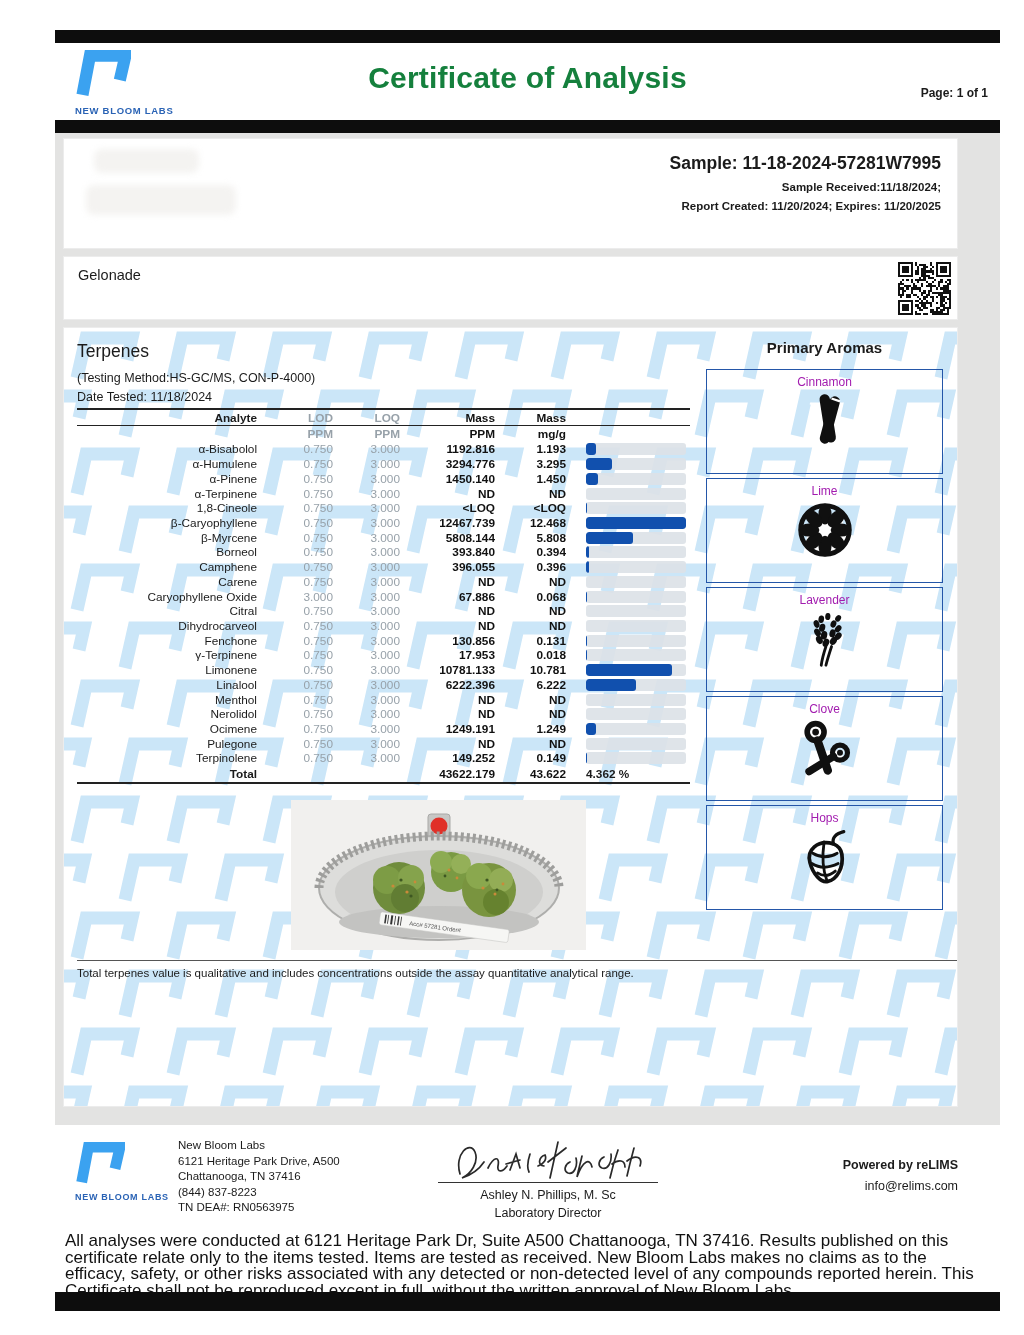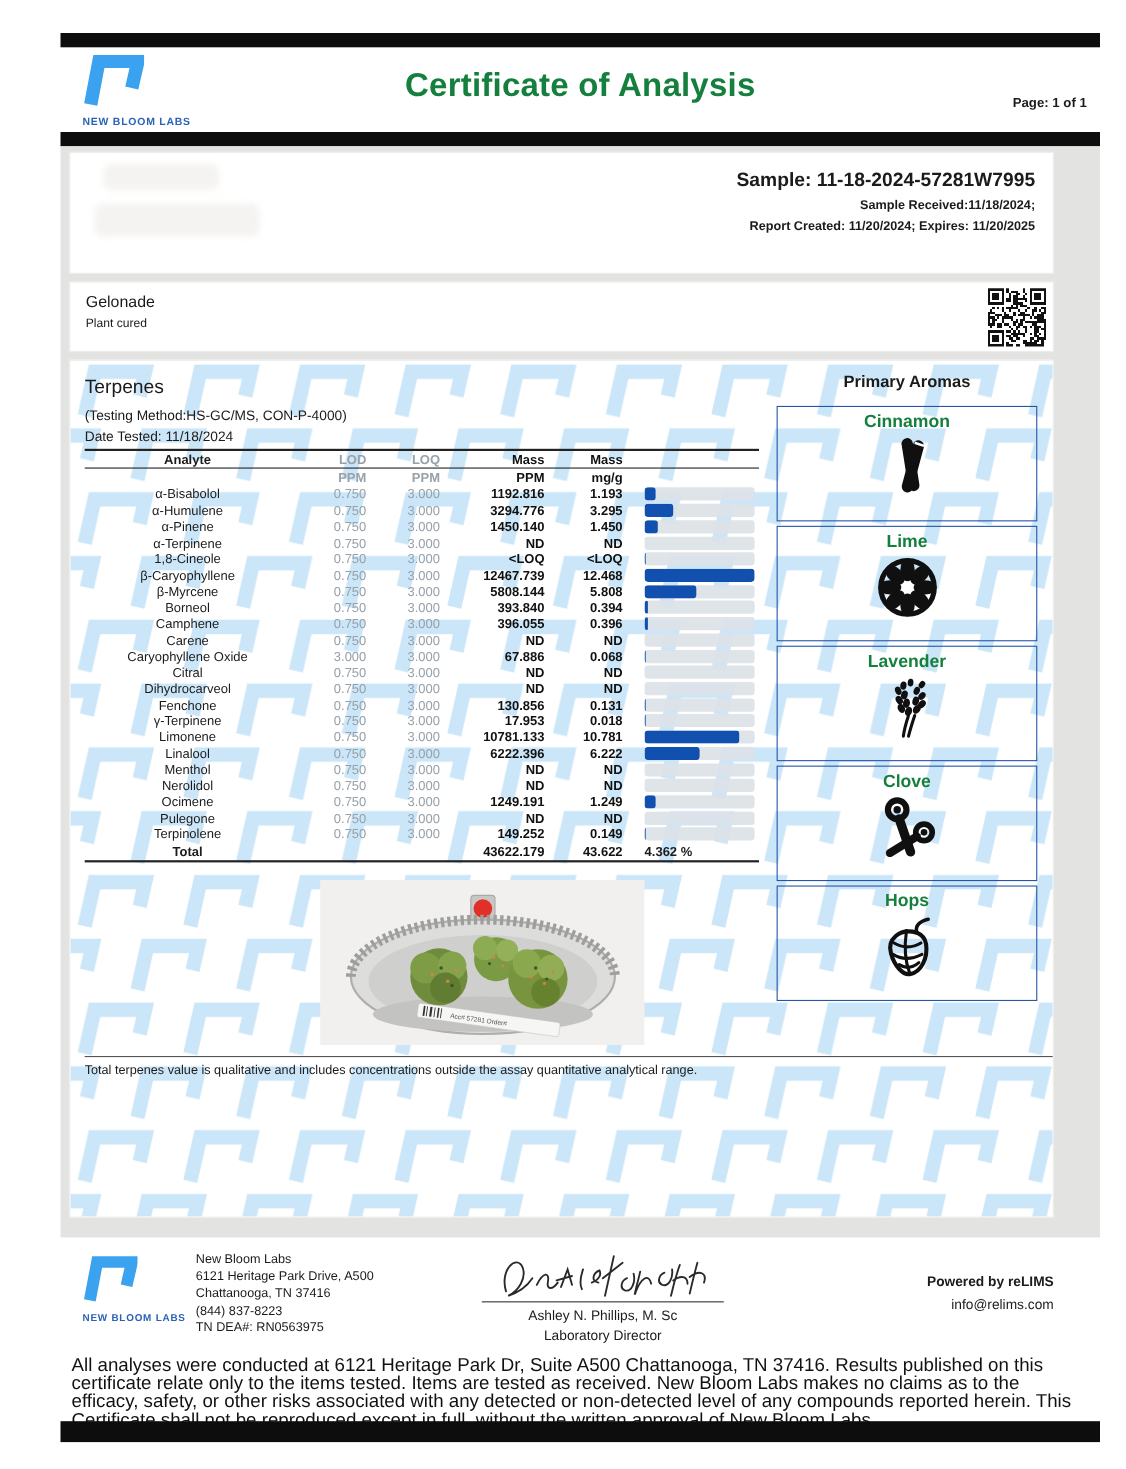--- a/index.html
+++ b/index.html
@@ -39,37 +39,37 @@
 
   .terp-head { position:absolute; left:13px; top:13px; }
   .terp-head h2 { font-size:17.5px; font-weight:400; }
   .method { font-size:12.5px; font-weight:500; margin-top:9px; }
   .datetested { font-size:12.5px; font-weight:500; margin-top:5px; }
 
   .terp-table { position:absolute; left:13px; top:80px; width:613px; }
   .trow { display:grid; grid-template-columns:180px 76px 67px 95px 71px 124px; align-items:center; height:14.72px; font-size:11.8px; }
   .thead { height:18px; border-top:2px solid #222; border-bottom:1.4px solid #222; font-weight:700; }
   .tsub { height:16px; font-weight:700; }
-  .c.a { padding-left:7px; text-align:center; }
+  .c.a { padding-left:7px; text-align:right; }
   .c.num { text-align:right; }
   .g { color:#97a1a9; }
   .m { font-weight:700; color:#111; }
   .hg { color:#97a1a9; }
   .hm { color:#111; }
   .unit2 { font-weight:600; }
   .barc { padding-left:20px; }
   .track { display:block; position:relative; width:100px; height:12px; background:rgba(220,226,231,0.92); border-radius:3px; overflow:hidden; }
   .fill { position:absolute; left:0; top:0; bottom:0; background:#1150ae; border-radius:3px; }
   .ttotal { height:18px; border-bottom:2.2px solid #222; font-weight:700; }
   .pct { padding-left:20px; font-weight:600; }
 
   .aromas { position:absolute; left:642px; top:11px; width:237px; text-align:center; }
   .aromas h2 { font-size:15px; font-weight:700; margin-bottom:13px; }
   .aroma-box { height:105px; border:1.6px solid #2456a8; margin-bottom:4px; padding-top:5px; background:transparent; }
-  .aroma-label { font-size:16px; font-weight:700; color:#15803d; }
+  .aroma-label { font-size:12px; font-weight:400; color:#a21caf; }
   .aroma-icon svg { width:60px; height:60px; margin-top:2px; }
 
   .photo { position:absolute; left:227px; top:472px; width:295px; height:150px; }
 
   .footnote-rule { position:absolute; left:13px; right:0; top:632px; border-top:1.5px solid #555; }
   .footnote { position:absolute; left:13px; top:639px; font-size:11.5px; font-weight:500; }
 
   
   .f-logo { position:absolute; left:75px; top:1142px; width:110px; }
   .f-logo .brand-text { font-size:9px; }
@@ -108,21 +108,20 @@
     <section class="box sample-box">
       <div class="smudge s1"></div>
       <div class="smudge s2"></div>
       <div class="sample-id">Sample: 11-18-2024-57281W7995</div>
       <div class="sample-line">Sample Received:11/18/2024;</div>
       <div class="sample-line">Report Created: 11/20/2024; Expires: 11/20/2025</div>
     </section>
 
     <section class="box product-box">
       <div class="product-name">Gelonade</div>
-      <div class="product-type">Plant cured</div>
       <svg class="qr" id="qr" shape-rendering="crispEdges" viewBox="0 0 25 25">
           <rect width="25" height="25" fill="#fff"></rect>
           <rect x="0" y="0" width="1" height="1" fill="#111"></rect>
           <rect x="1" y="0" width="1" height="1" fill="#111"></rect>
           <rect x="2" y="0" width="1" height="1" fill="#111"></rect>
           <rect x="3" y="0" width="1" height="1" fill="#111"></rect>
           <rect x="4" y="0" width="1" height="1" fill="#111"></rect>
           <rect x="5" y="0" width="1" height="1" fill="#111"></rect>
           <rect x="6" y="0" width="1" height="1" fill="#111"></rect>
           <rect x="8" y="0" width="1" height="1" fill="#111"></rect>

